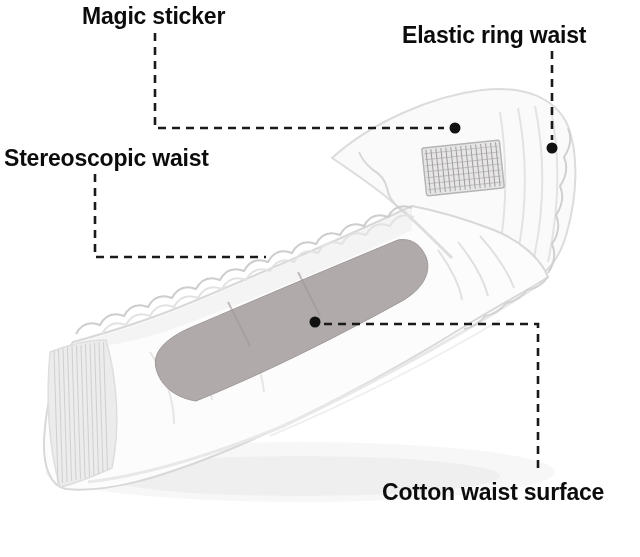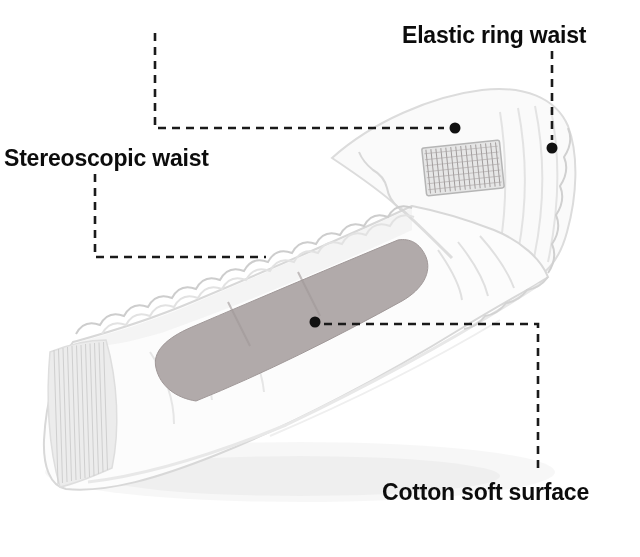--- a/index.html
+++ b/index.html
@@ -124,20 +124,21 @@
       <path d="M 324,324 H 538 V 470"></path>
     </g>
 
     <g fill="#111111">
       <circle cx="455" cy="128" r="5.5"></circle>
       <circle cx="552" cy="148" r="5.5"></circle>
       <circle cx="315" cy="322" r="5.5"></circle>
     </g>
   </svg>
 
+  <div class="callout-label lbl-magic">Magic sticker</div>
 
   <div class="callout-label lbl-elastic">Elastic ring waist</div>
 
   <div class="callout-label lbl-stereo">Stereoscopic waist</div>
 
-  <div class="callout-label lbl-cotton">Cotton soft surface</div>
+  <div class="callout-label lbl-cotton">Cotton waist surface</div>
 
 </div>
 
 </body></html>

